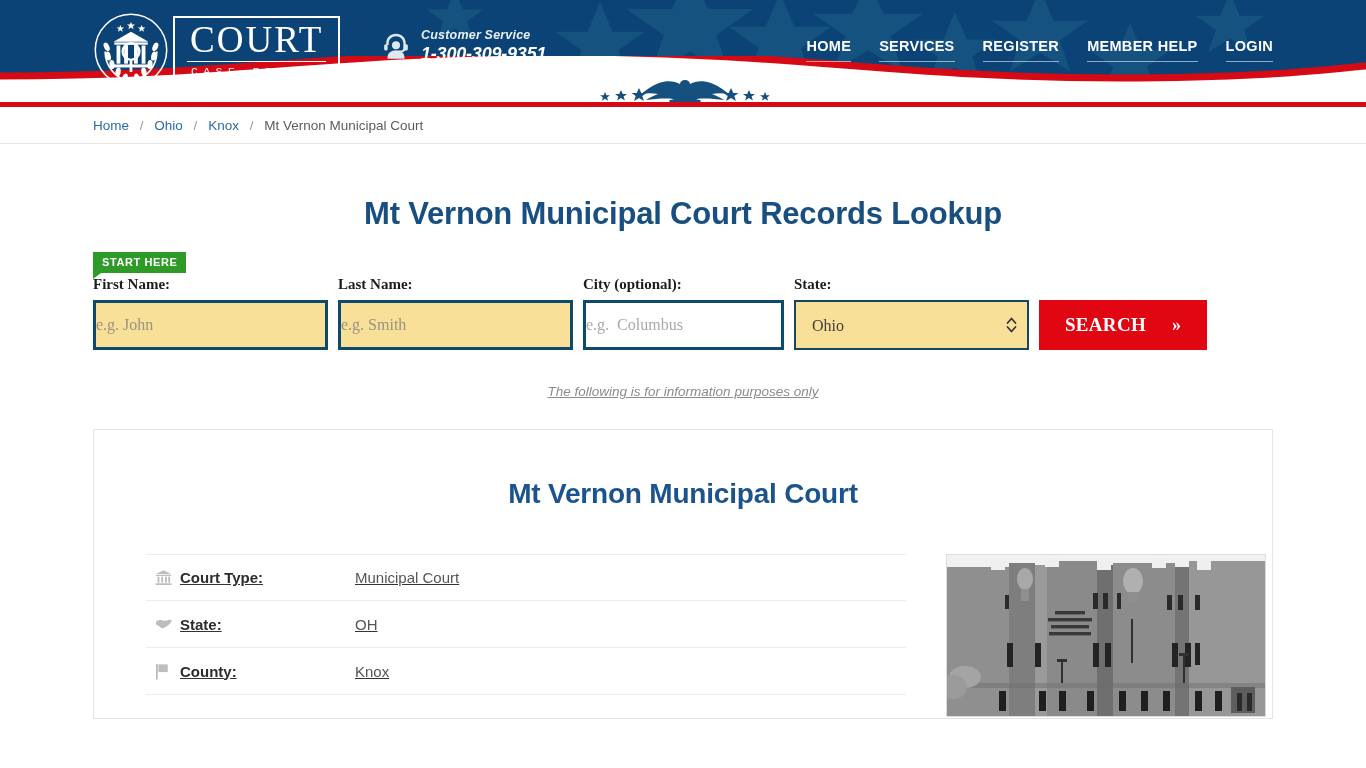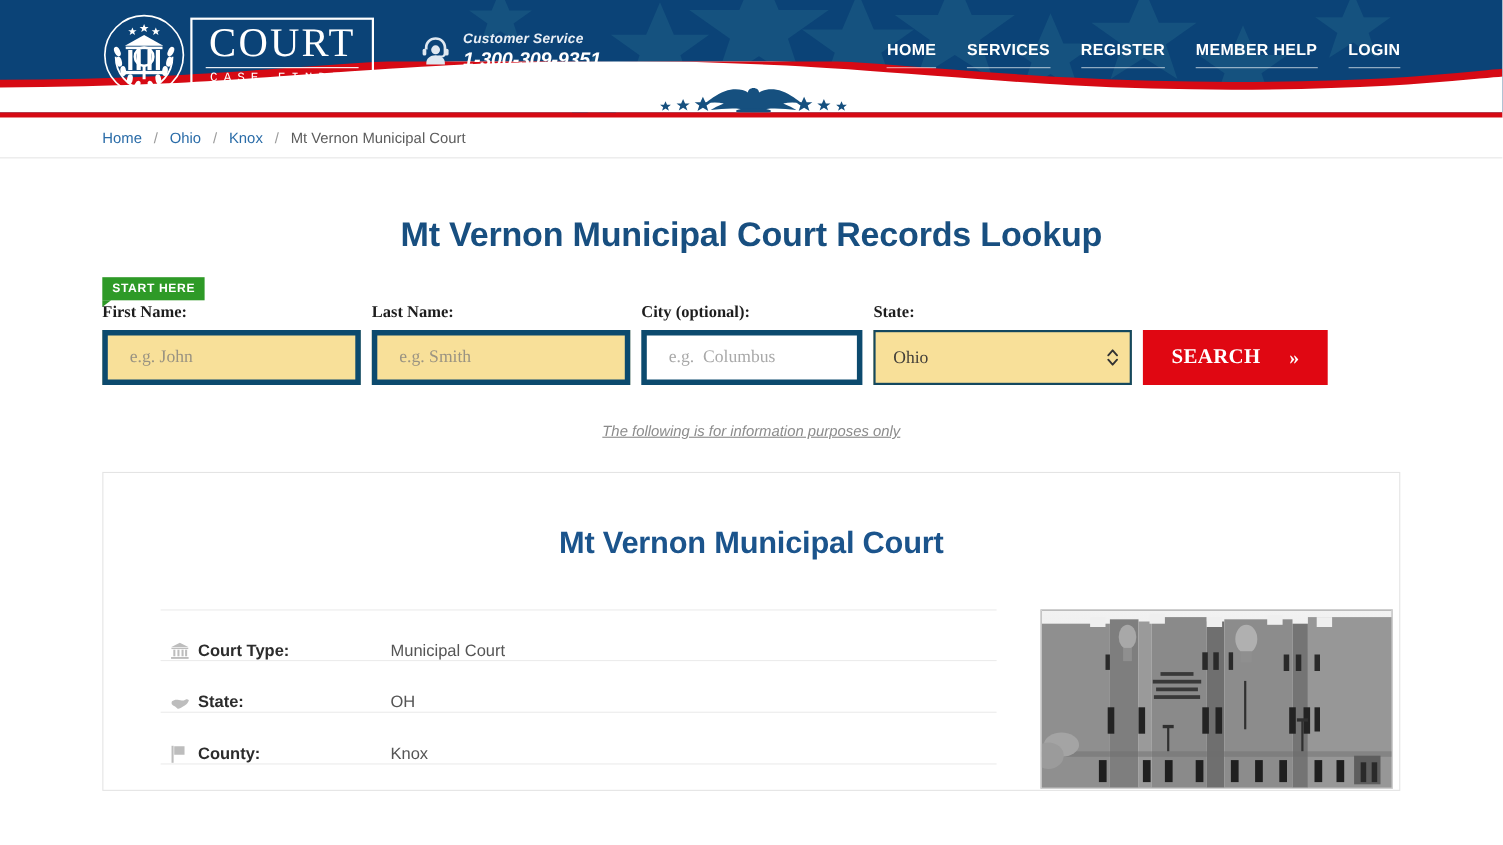--- a/index.html
+++ b/index.html
@@ -193,25 +193,25 @@
     margin-bottom: 7px;
   }
   .f-first { width: 235px; }
   .f-last  { width: 235px; }
   .f-city  { width: 201px; }
   .f-state { width: 235px; }
 
   .inp {
     height: 50px;
     width: 100%;
-    border: 5px solid #0c4a6e;
+    border: 3px solid #0c4a6e;
     background: #f8e099;
     font-size: 16px;
     color: #555;
-    padding: 0 20px;
+    padding: 0 0;
     font-family: inherit;
     outline: none;
   }
   .inp::placeholder { color: #9a9382; }
   .inp.plain { background: #ffffff; }
   .inp.plain::placeholder { color: #a9a9a9; }
 
   .select-wrap { position: relative; width: 100%; }
   .sel {
     height: 50px; width: 100%;
@@ -276,23 +276,24 @@
     letter-spacing: -0.2px;
   }
   .card-body {
     display: flex;
     gap: 40px;
     padding-top: 44px;
   }
   .detail-table { flex: none; width: 760px; }
   .detail-row {
     display: flex;
-    align-items: flex-end;
+    align-items: center;
     height: 47px;
     border-bottom: 1px solid #ececec;
+    text-decoration: underline;
   }
   .detail-row:first-child { border-top: 1px solid #ececec; }
   .d-icon {
     width: 34px; flex: none;
     display: flex; align-items: center; justify-content: flex-start;
     color: #b9b9b9;
     padding-left: 9px;
   }
   .d-label {
     width: 175px; flex: none;

